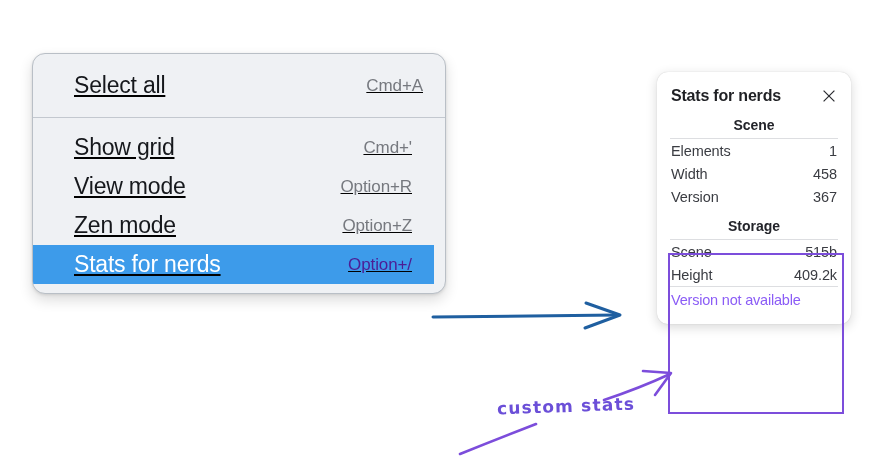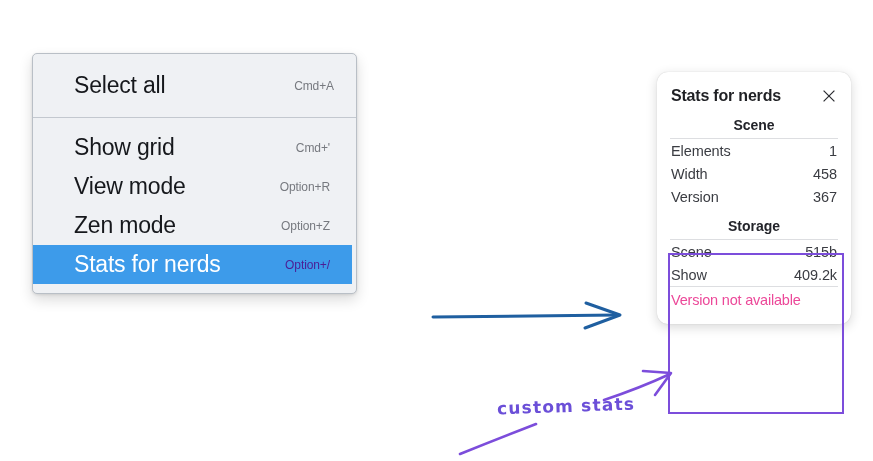--- a/index.html
+++ b/index.html
@@ -13,30 +13,31 @@
     font-family: "Liberation Sans", sans-serif;
     position: relative;
     overflow: hidden;
   }
 
   
   #context-menu {
     position: absolute;
     left: 32px;
     top: 53px;
-    width: 325px;
+    width: 414px;
     background: #eff1f4;
     border: 1px solid #b9bfc6;
-    border-radius: 5px;
+    border-radius: 13px;
     box-shadow: 0 6px 14px rgba(0,0,0,0.14), 0 1px 3px rgba(0,0,0,0.10);
     overflow: hidden;
     box-sizing: border-box;
+    text-decoration: underline;
   }
   .menu-group {
-    padding: 10px 4px 9px 0;
+    padding: 10px 11px 9px 0;
   }
   .menu-group.group-top {
     border-bottom: 1px solid #c3c8cf;
     padding: 12px 0 12px 0;
   }
   .menu-item {
     display: flex;
     align-items: center;
     justify-content: space-between;
     height: 39px;
@@ -44,21 +45,21 @@
     box-sizing: border-box;
     cursor: default;
   }
   .menu-item .label {
     font-size: 23px;
     color: #16181c;
     letter-spacing: -0.2px;
     white-space: nowrap;
   }
   .menu-item .shortcut {
-    font-size: 12px;
+    font-size: 17px;
     color: #76797f;
     letter-spacing: -0.1px;
     white-space: nowrap;
   }
   .menu-item.selected {
     background: #3d9bea;
   }
   .menu-item.selected .label {
     color: #ffffff;
   }
@@ -115,21 +116,21 @@
     align-items: center;
     justify-content: space-between;
     font-size: 14.5px;
     color: #3a3c42;
     padding: 4px 2px 3px 2px;
   }
   .stat-row .k { letter-spacing: -0.1px; }
   .stat-row .v { letter-spacing: -0.1px; }
   .stat-note {
     font-size: 14.5px;
-    color: #ec4899;
+    color: #8b5cf6;
     padding: 5px 2px 2px 2px;
     letter-spacing: -0.2px;
   }
 
   
   #custom-stats-highlight {
     position: absolute;
     left: 668px;
     top: 253px;
     width: 176px;
@@ -218,21 +219,21 @@
     <span class="v">367</span>
   </div>
 
   <div class="section-title">Storage</div>
   <div class="hr"></div>
   <div class="stat-row">
     <span class="k">Scene</span>
     <span class="v">515b</span>
   </div>
   <div class="stat-row">
-    <span class="k">Show</span>
+    <span class="k">Height</span>
     <span class="v">409.2k</span>
   </div>
 
   <div class="hr"></div>
   <div class="stat-note">Version not available</div>
 
 </div>
 
 <div id="custom-stats-highlight"></div>
 

